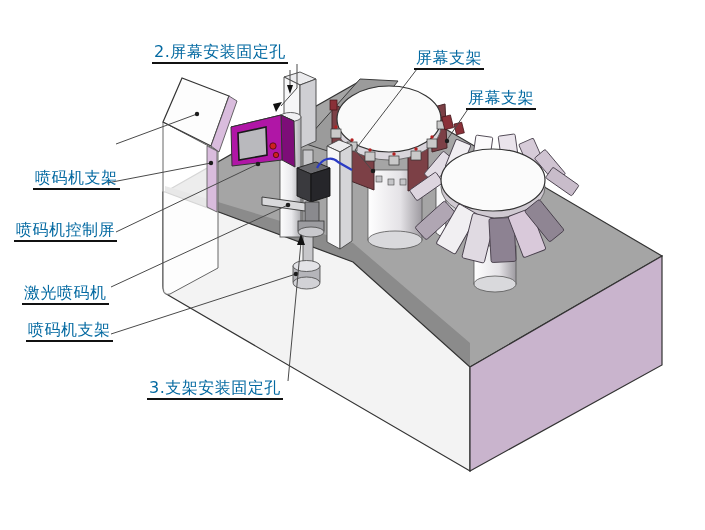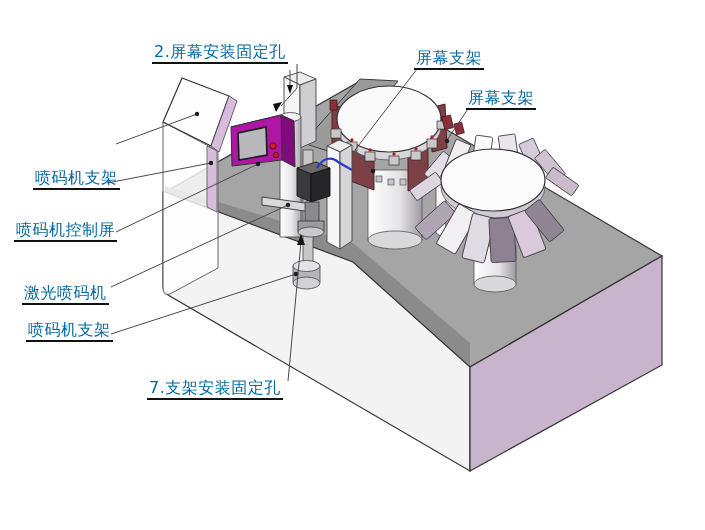--- a/index.html
+++ b/index.html
@@ -250,15 +250,15 @@
   </g>
 </svg>
 
 <div class="callout" id="lbl-screen-holes">2.屏幕安装固定孔</div>
 <div class="callout" id="lbl-coding-station">屏幕支架</div>
 <div class="callout" id="lbl-bag-station">屏幕支架</div>
 <div class="callout" id="lbl-screen-bracket">喷码机支架</div>
 <div class="callout" id="lbl-coder-screen">喷码机控制屏</div>
 <div class="callout" id="lbl-laser-coder">激光喷码机</div>
 <div class="callout" id="lbl-coder-bracket">喷码机支架</div>
-<div class="callout" id="lbl-bracket-holes">7.支架安装固定孔</div>
+<div class="callout" id="lbl-bracket-holes">3.支架安装固定孔</div>
 
 </div>
 
 </body></html>

